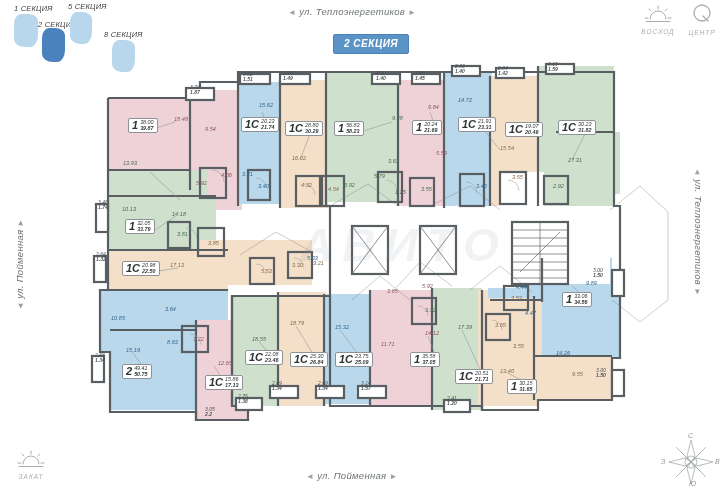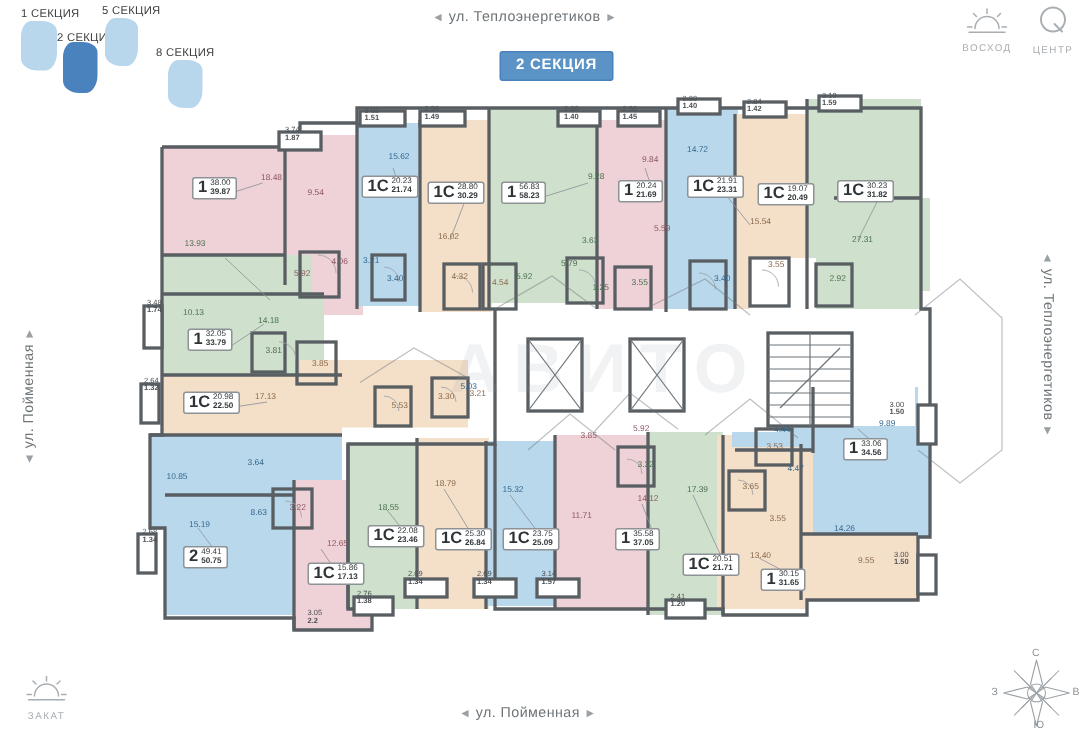--- a/index.html
+++ b/index.html
@@ -7,20 +7,21 @@
     margin: 0; padding: 0;
     width: 720px; height: 490px;
     background: #ffffff;
     font-family: "Liberation Sans", sans-serif;
     overflow: hidden;
   }
   #root {
     position: relative;
     width: 720px; height: 354px;
     background: #ffffff;
+    font-style: italic;
   }
 
   
   .section-picker { position: absolute; left: 0; top: 0; width: 200px; height: 80px; }
   .sec-label {
     position: absolute;
     font-size: 7.5px;
     color: #3d3d3d;
     letter-spacing: .2px;
     white-space: nowrap;

